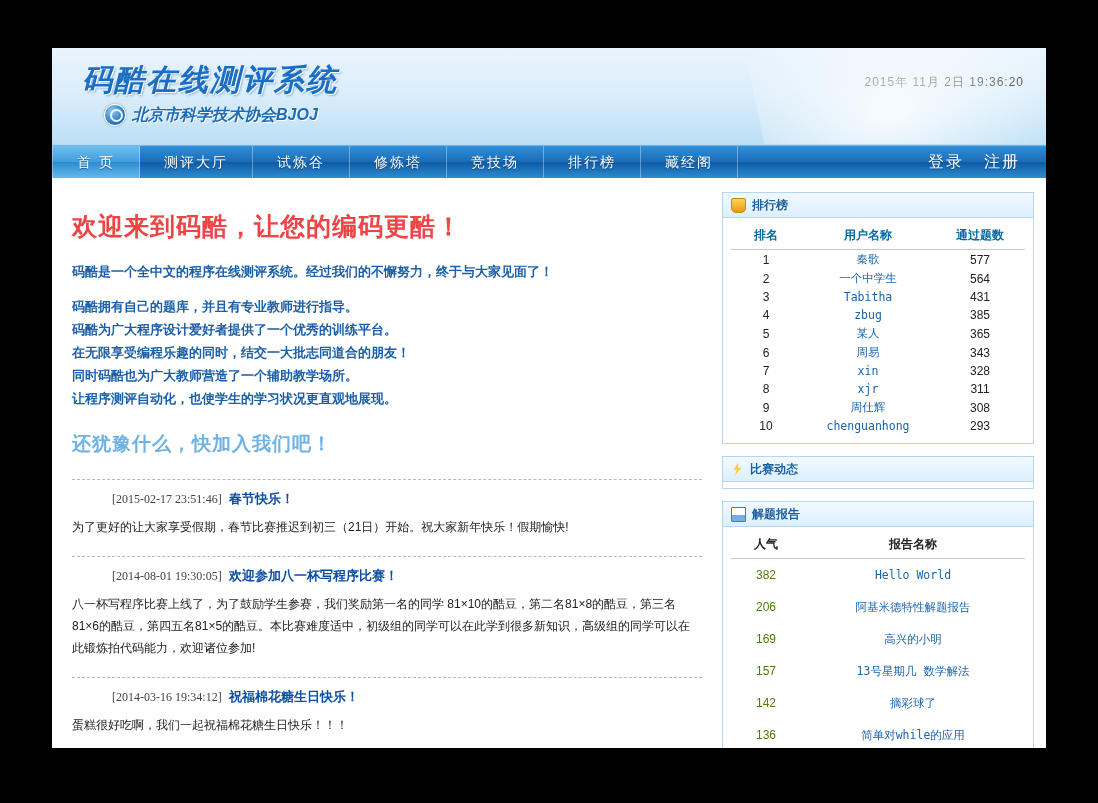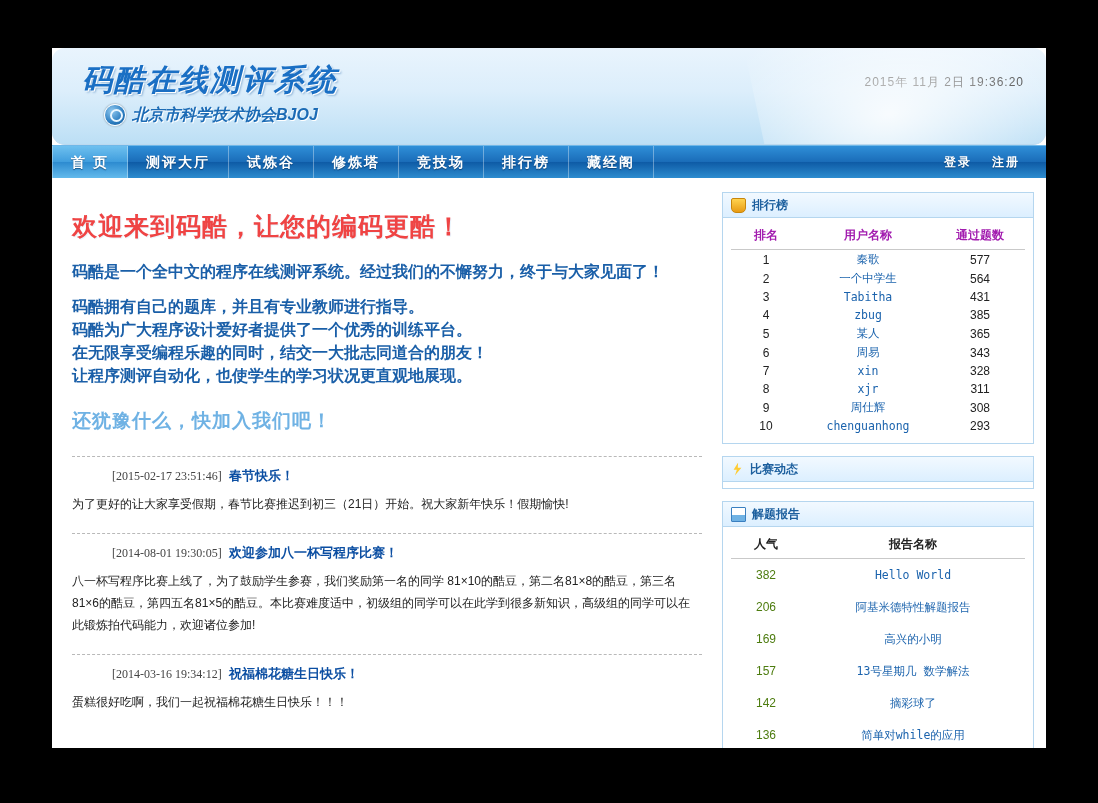--- a/index.html
+++ b/index.html
@@ -26,21 +26,20 @@
     background: #ffffff;
     overflow: hidden;
   }
   
   .header {
     position: relative;
     height: 96px;
     background: linear-gradient(to bottom, #e9f4fd 0%, #dceefb 45%, #cbe6f8 75%, #bcdff5 100%);
     border-bottom: 1px solid #bcd9ef;
     overflow: hidden;
-    border-radius: 13px;
   }
   .header:after {
     content: "";
     position: absolute;
     right: -30px;
     top: -60px;
     width: 320px;
     height: 200px;
     background: radial-gradient(ellipse at 40% 60%, rgba(255,255,255,0.85) 0%, rgba(255,255,255,0) 70%);
     transform: rotate(-12deg);
@@ -109,43 +108,43 @@
     position: relative;
     border-top: 1px solid #6fb8e8;
   }
   .nav-left {
     display: flex;
     align-items: stretch;
   }
   .nav-item {
     color: #ffffff;
     font-size: 14px;
-    font-weight: bold;
+    font-weight: normal;
     line-height: 32px;
-    padding: 0 18px;
+    padding: 0 24px;
     cursor: pointer;
     letter-spacing: 2px;
     border-right: 1px solid rgba(255,255,255,0.35);
     text-shadow: 0 1px 1px rgba(0,40,80,0.6);
     white-space: nowrap;
   }
   .nav-item:first-child { border-left: 1px solid rgba(255,255,255,0.35); }
   .nav-item.active {
     background: linear-gradient(to bottom, #6ec0ef 0%, #3f9ddd 50%, #2d8bd0 51%, #63baec 100%);
   }
   .nav-right {
     margin-left: auto;
     display: flex;
     align-items: center;
     padding-right: 16px;
   }
   .nav-link {
     color: #ffffff;
-    font-size: 12px;
-    font-weight: bold;
+    font-size: 16px;
+    font-weight: normal;
     letter-spacing: 2px;
     padding: 0 10px;
     cursor: pointer;
     text-shadow: 0 1px 1px rgba(0,40,80,0.6);
   }
   
   .content {
     display: flex;
     padding: 0;
     background: #ffffff;
@@ -165,21 +164,21 @@
   .welcome-title {
     font-size: 25px;
     font-weight: bold;
     color: #ef4444;
     letter-spacing: 1px;
     margin: 14px 0 18px 0;
     text-shadow: 1px 1px 0 #eaf5fd;
   }
   .intro-line {
     color: #1a5fa8;
-    font-size: 16px;
+    font-size: 13px;
     font-weight: bold;
     line-height: 21px;
     margin-bottom: 2px;
   }
   .intro-gap { height: 12px; }
   .join-title {
     font-size: 19px;
     font-weight: bold;
     color: #6fb2e4;
     letter-spacing: 1px;
@@ -248,21 +247,21 @@
     border: 1px solid #3a7fc0;
     border-radius: 1px;
   }
   table.rank {
     width: 100%;
     border-collapse: collapse;
     font-size: 12px;
   }
   table.rank th {
     font-weight: bold;
-    color: #a21caf;
+    color: #0369a1;
     padding: 5px 0 5px 0;
     border-bottom: 1px solid #c9c9c9;
     font-size: 12px;
     margin-top: 14px;
   }
   table.rank td {
     padding: 2px 0;
     color: #222;
     text-align: center;
     font-family: "Liberation Sans", sans-serif;
@@ -347,20 +346,21 @@
     <div class="content">
 
       <div class="left-col">
         <div class="welcome-title">欢迎来到码酷，让您的编码更酷！</div>
 
         <div class="intro-line">码酷是一个全中文的程序在线测评系统。经过我们的不懈努力，终于与大家见面了！</div>
         <div class="intro-gap"></div>
         <div class="intro-line">码酷拥有自己的题库，并且有专业教师进行指导。</div>
         <div class="intro-line">码酷为广大程序设计爱好者提供了一个优秀的训练平台。</div>
         <div class="intro-line">在无限享受编程乐趣的同时，结交一大批志同道合的朋友！</div>
+        <div class="intro-line">同时码酷也为广大教师营造了一个辅助教学场所。</div>
         <div class="intro-line">让程序测评自动化，也使学生的学习状况更直观地展现。</div>
 
         <div class="join-title">还犹豫什么，快加入我们吧！</div>
 
         <div class="post">
           <div class="post-head">
             <span class="post-date">[2015-02-17 23:51:46]</span>
             <span class="post-title">春节快乐！</span>
           </div>
           <div class="post-body">为了更好的让大家享受假期，春节比赛推迟到初三（21日）开始。祝大家新年快乐！假期愉快!</div>

